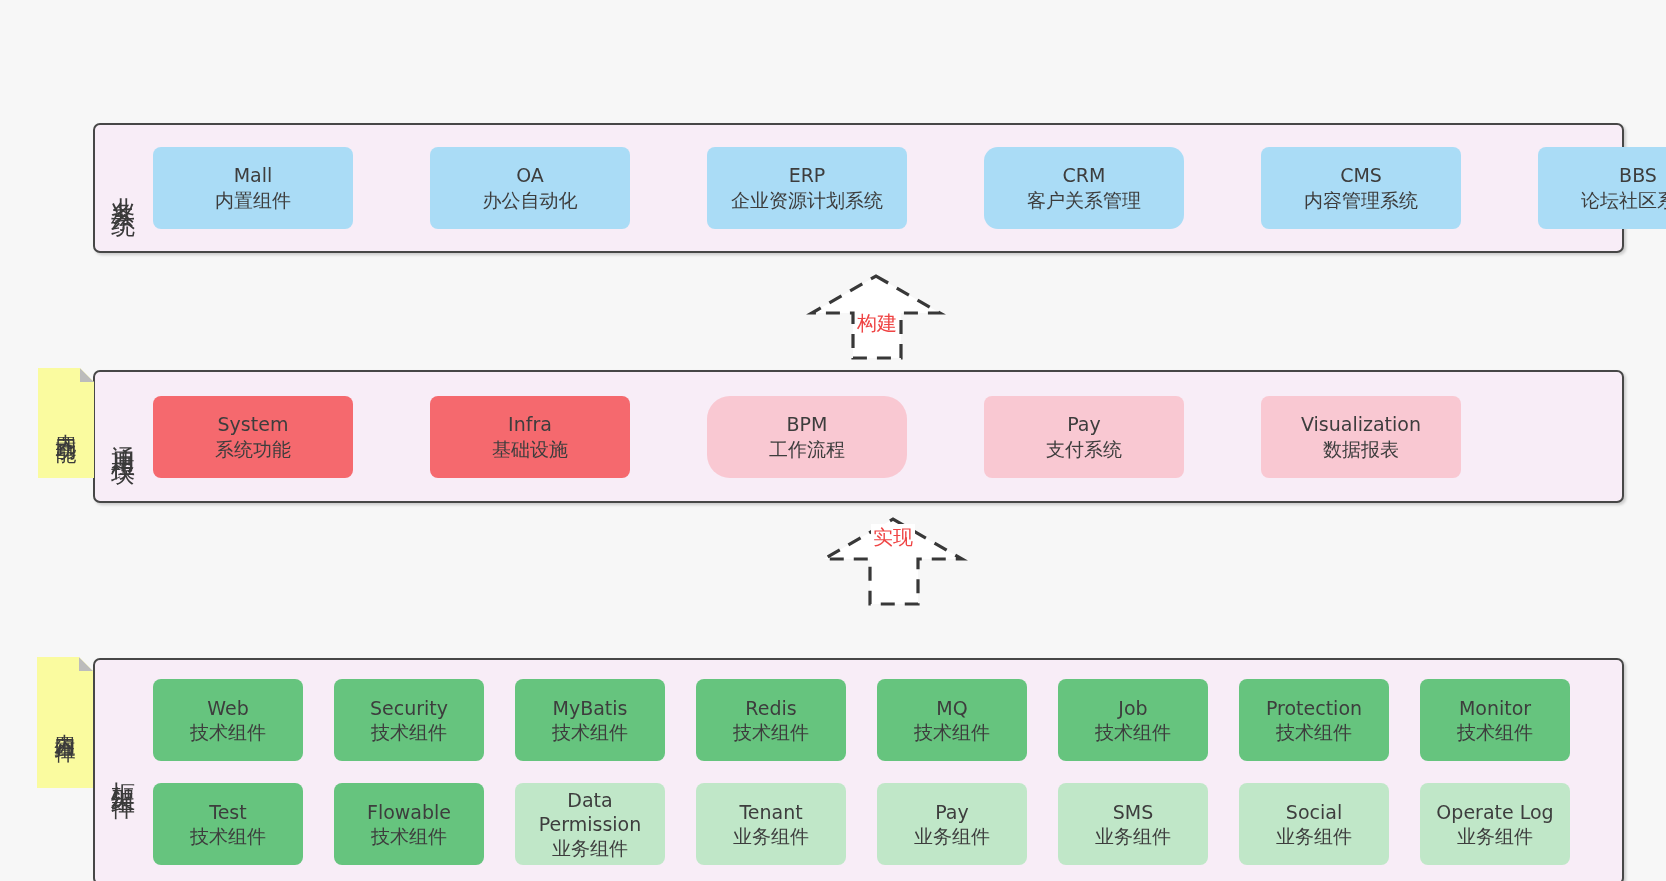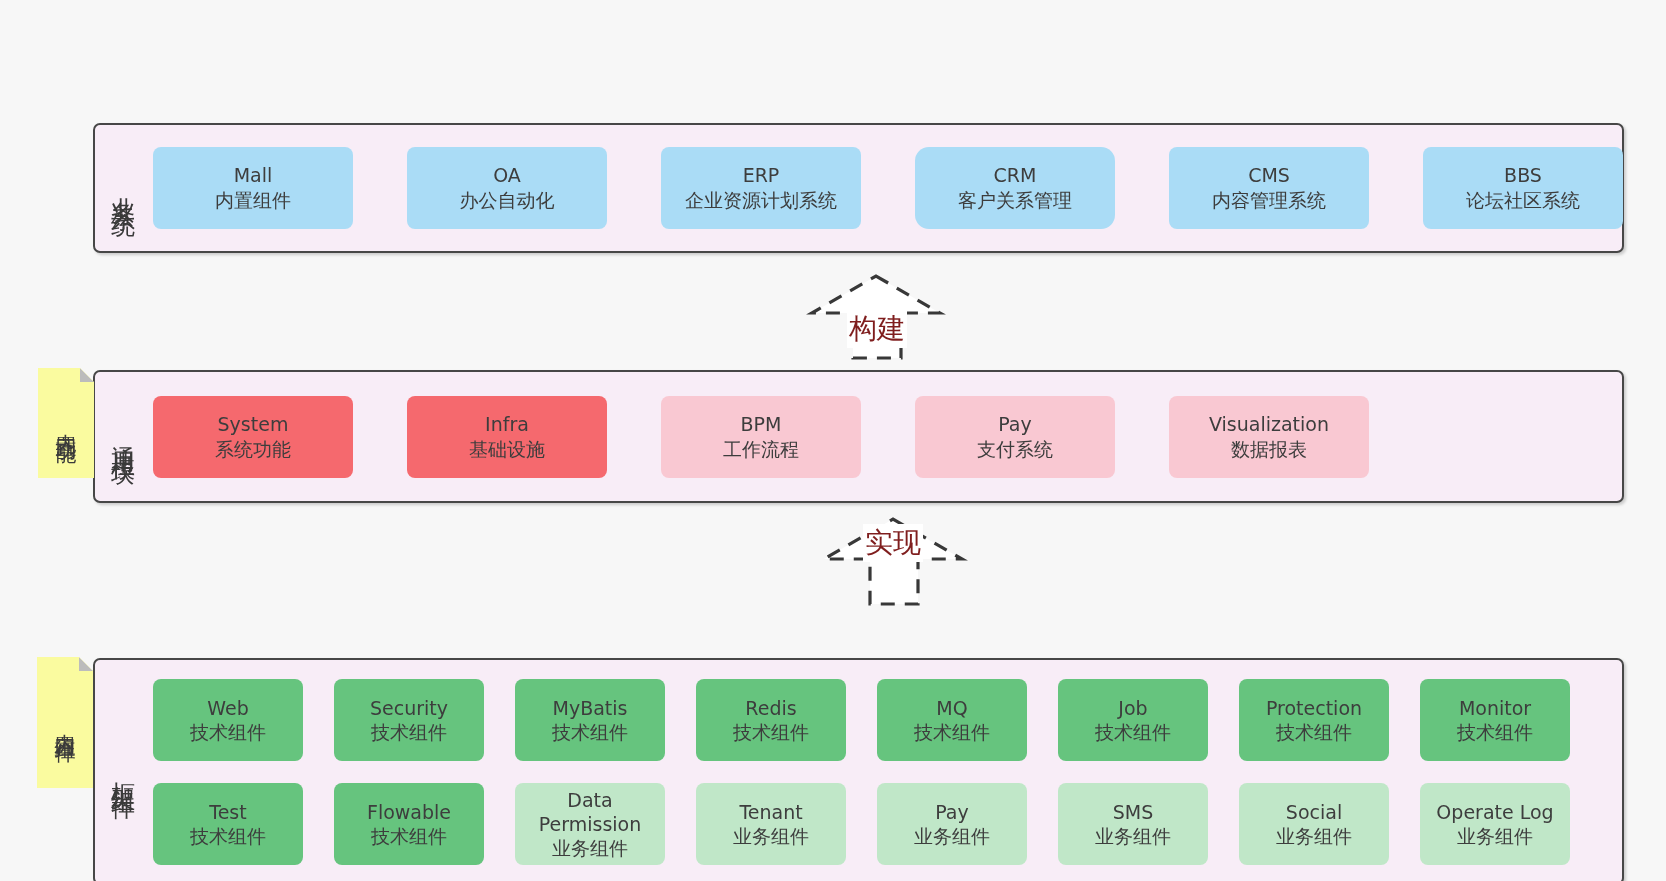--- a/index.html
+++ b/index.html
@@ -43,21 +43,21 @@
     left: 58px;
     right: 14px;
     top: 0;
     bottom: 0;
     display: flex;
     flex-direction: column;
     justify-content: center;
     gap: 22px;
   }
   .row { display: flex; justify-content: flex-start; }
-  .band-business .row, .band-modules .row { gap: 54px; }
+  .band-business .row, .band-modules .row { gap: 77px; }
   .band-components .row { gap: 31px; }
   .box {
     height: 82px;
     border-radius: 8px;
     display: flex;
     flex-direction: column;
     align-items: center;
     justify-content: center;
     text-align: center;
     font-size: 19px;
@@ -97,22 +97,22 @@
   }
   .arrow-layer {
     position: absolute;
     left: 0; top: 0;
     width: 1666px; height: 881px;
     pointer-events: none;
   }
   .arrow-label {
     position: absolute;
     background: #ffffff;
-    font-size: 28px;
-    color: #7f1d1d;
+    font-size: 20px;
+    color: #ef4444;
     padding: 0 2px;
     white-space: nowrap;
     transform: translateX(-50%);
   }
   .label-build     { left: 877px; top: 310px; }
   .label-implement { left: 893px; top: 524px; }
 </style>
 </head>
 <body>
 
@@ -155,21 +155,21 @@
     <div class="rows">
         <div class="row">
           <div class="box" style="background: rgb(245, 105, 110);">
             <div>System</div>
             <div>系统功能</div>
           </div>
           <div class="box" style="background: rgb(245, 105, 110);">
             <div>Infra</div>
             <div>基础设施</div>
           </div>
-          <div class="box" style="background: rgb(249, 200, 210);">
+          <div class="box" style="background: rgb(249, 200, 210); border-radius: 23px;">
             <div>BPM</div>
             <div>工作流程</div>
           </div>
           <div class="box" style="background: rgb(249, 200, 210);">
             <div>Pay</div>
             <div>支付系统</div>
           </div>
           <div class="box" style="background: rgb(249, 200, 210);">
             <div>Visualization</div>
             <div>数据报表</div>

